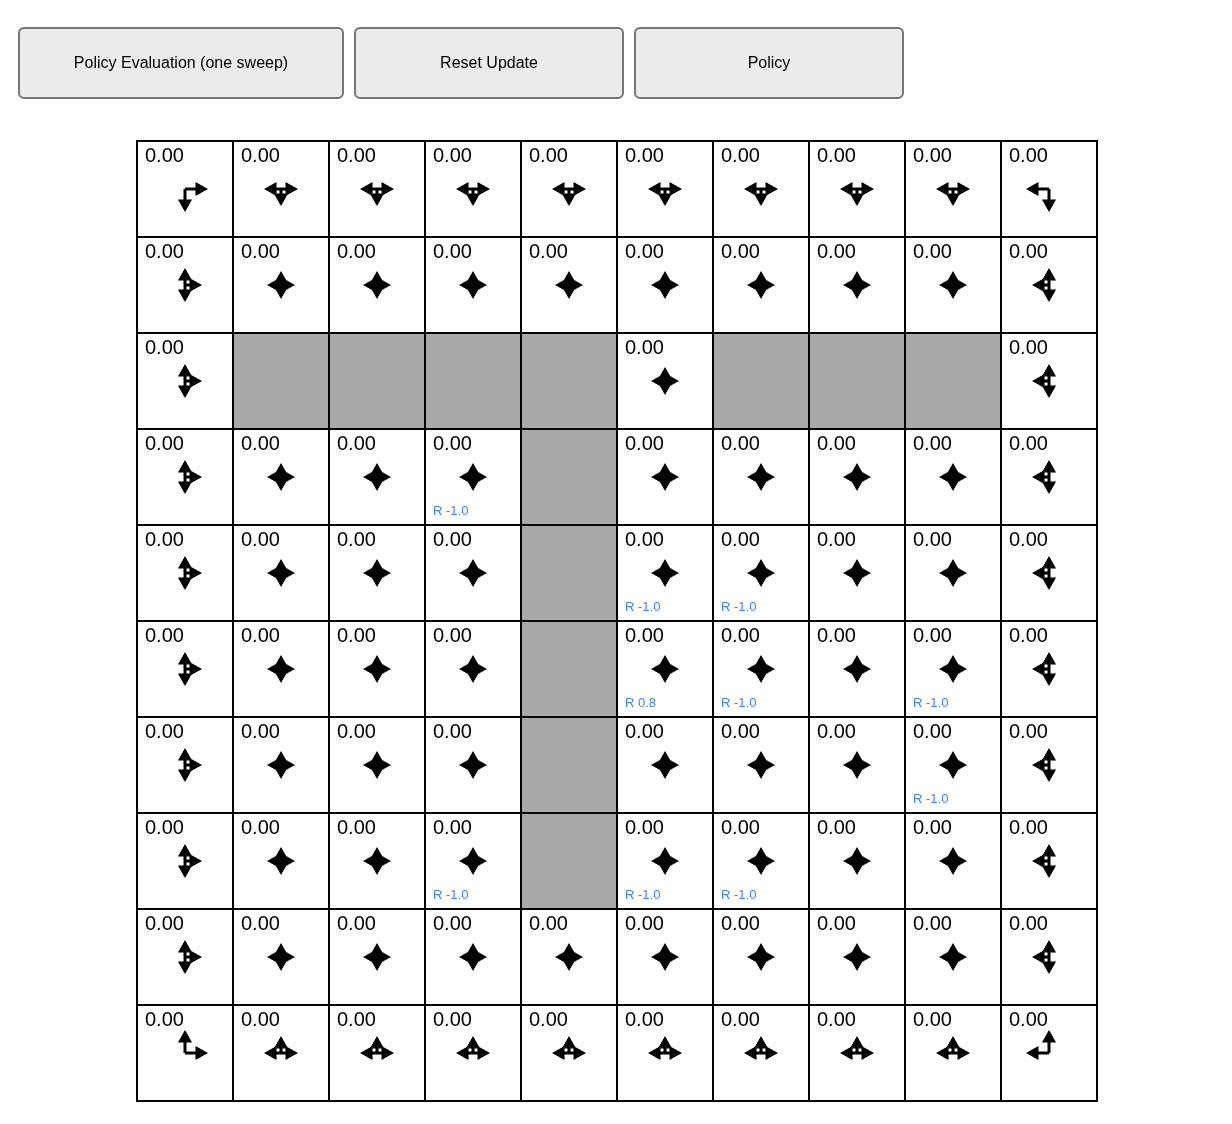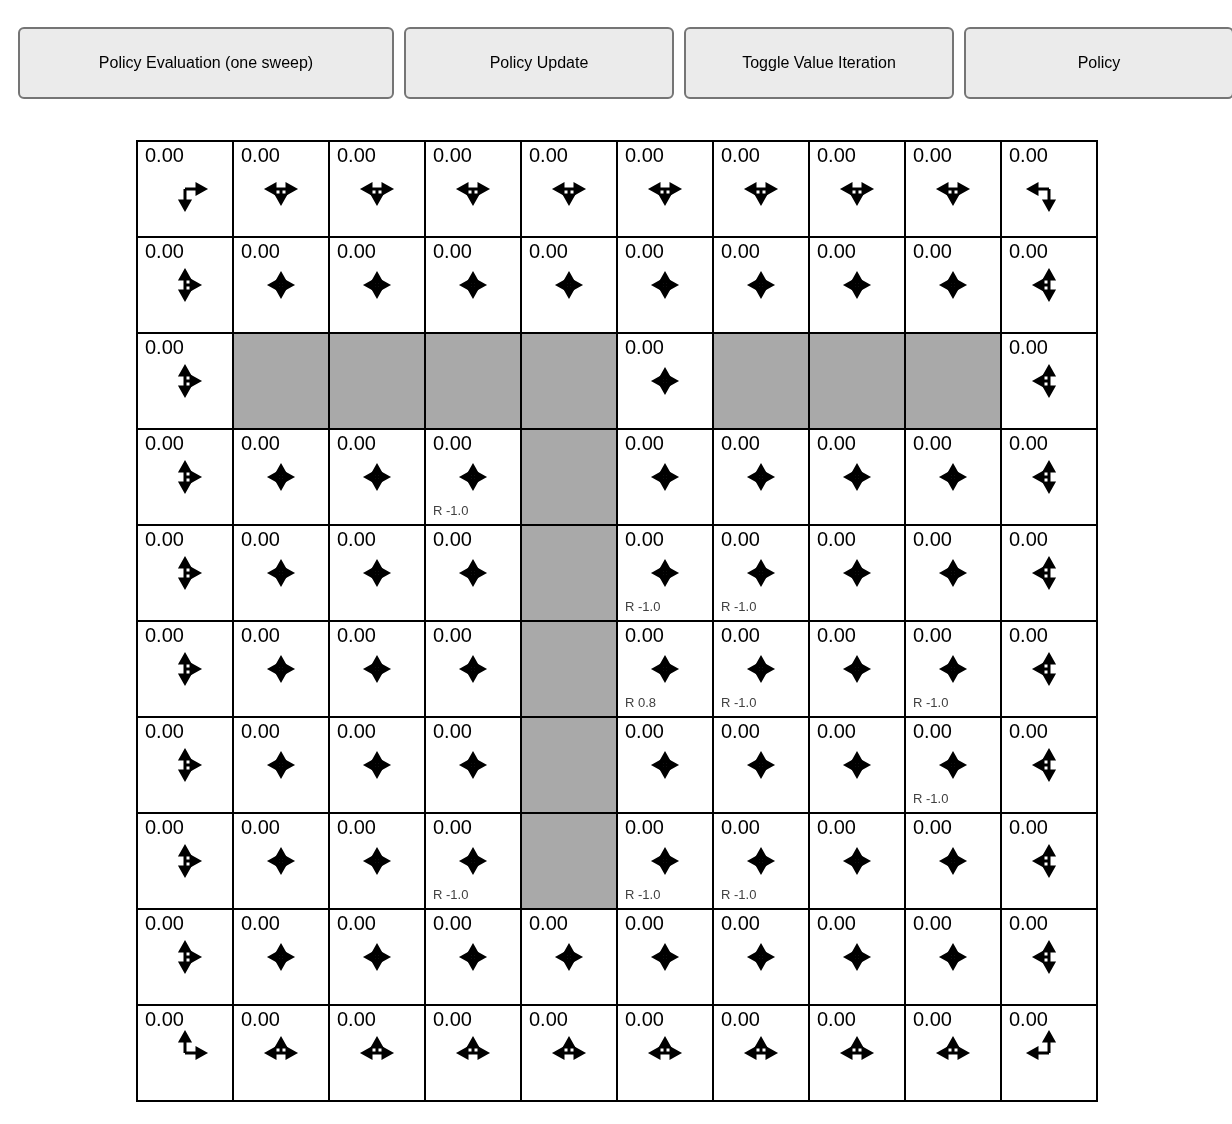--- a/index.html
+++ b/index.html
@@ -2,39 +2,38 @@
 <html><head>
 <meta charset="utf-8">
 <style>
   html,body{margin:0;padding:0;background:#ffffff;}
   .stage{position:relative;width:1232px;height:1124px;background:#ffffff;
          font-family:"Liberation Sans",sans-serif;overflow:hidden;}
   .toolbar{position:absolute;left:18px;top:27px;display:flex;gap:10px;}
   .btn{height:72px;box-sizing:border-box;display:flex;align-items:center;justify-content:center;
        background:#ebebeb;border:2px solid #757575;border-radius:6px;
        font-size:16px;color:#000;cursor:pointer;white-space:nowrap;}
-  .btn-wide{width:376px;}
+  .btn-wide{width:326px;}
   .btn-std{width:270px;}
   .gridworld{position:absolute;left:136px;top:140px;width:962px;height:962px;
              box-sizing:border-box;border-right:2px solid #000;border-bottom:2px solid #000;}
   .cell{position:absolute;width:96px;height:96px;box-sizing:border-box;
         border-top:2px solid #000;border-left:2px solid #000;background:#ffffff;}
   .val{position:absolute;left:7px;top:1px;font-size:20px;color:#000;line-height:1.2;}
-  .rwd{position:absolute;left:7px;bottom:6px;font-size:13px;color:#404040;}
+  .rwd{position:absolute;left:7px;bottom:6px;font-size:13px;color:#3b82f6;}
   .arrows{position:absolute;left:0;top:0;width:94px;height:94px;pointer-events:none;}
 </style>
 </head>
 <body>
 
 <div class="stage">
 
   <div class="toolbar">
     <button class="btn btn-wide">Policy Evaluation (one sweep)</button>
-    <button class="btn btn-std">Policy Update</button>
-    <button class="btn btn-std">Toggle Value Iteration</button>
+    <button class="btn btn-std">Reset Update</button>
     <button class="btn btn-std">Policy</button>
   </div>
 
   <div class="gridworld">
       <div class="cell" style="left: 0px; top: 0px; background: rgb(255, 255, 255);">
         <span class="val">0.00</span>
         <div class="arrows"><svg width="94" height="94" viewBox="0 0 94 94">
             <g stroke="#000000" stroke-width="3" fill="#000000">
               <line x1="47" y1="47" x2="47" y2="59"></line>
               <polygon points="47,67 42.5,59 51.5,59"></polygon>

